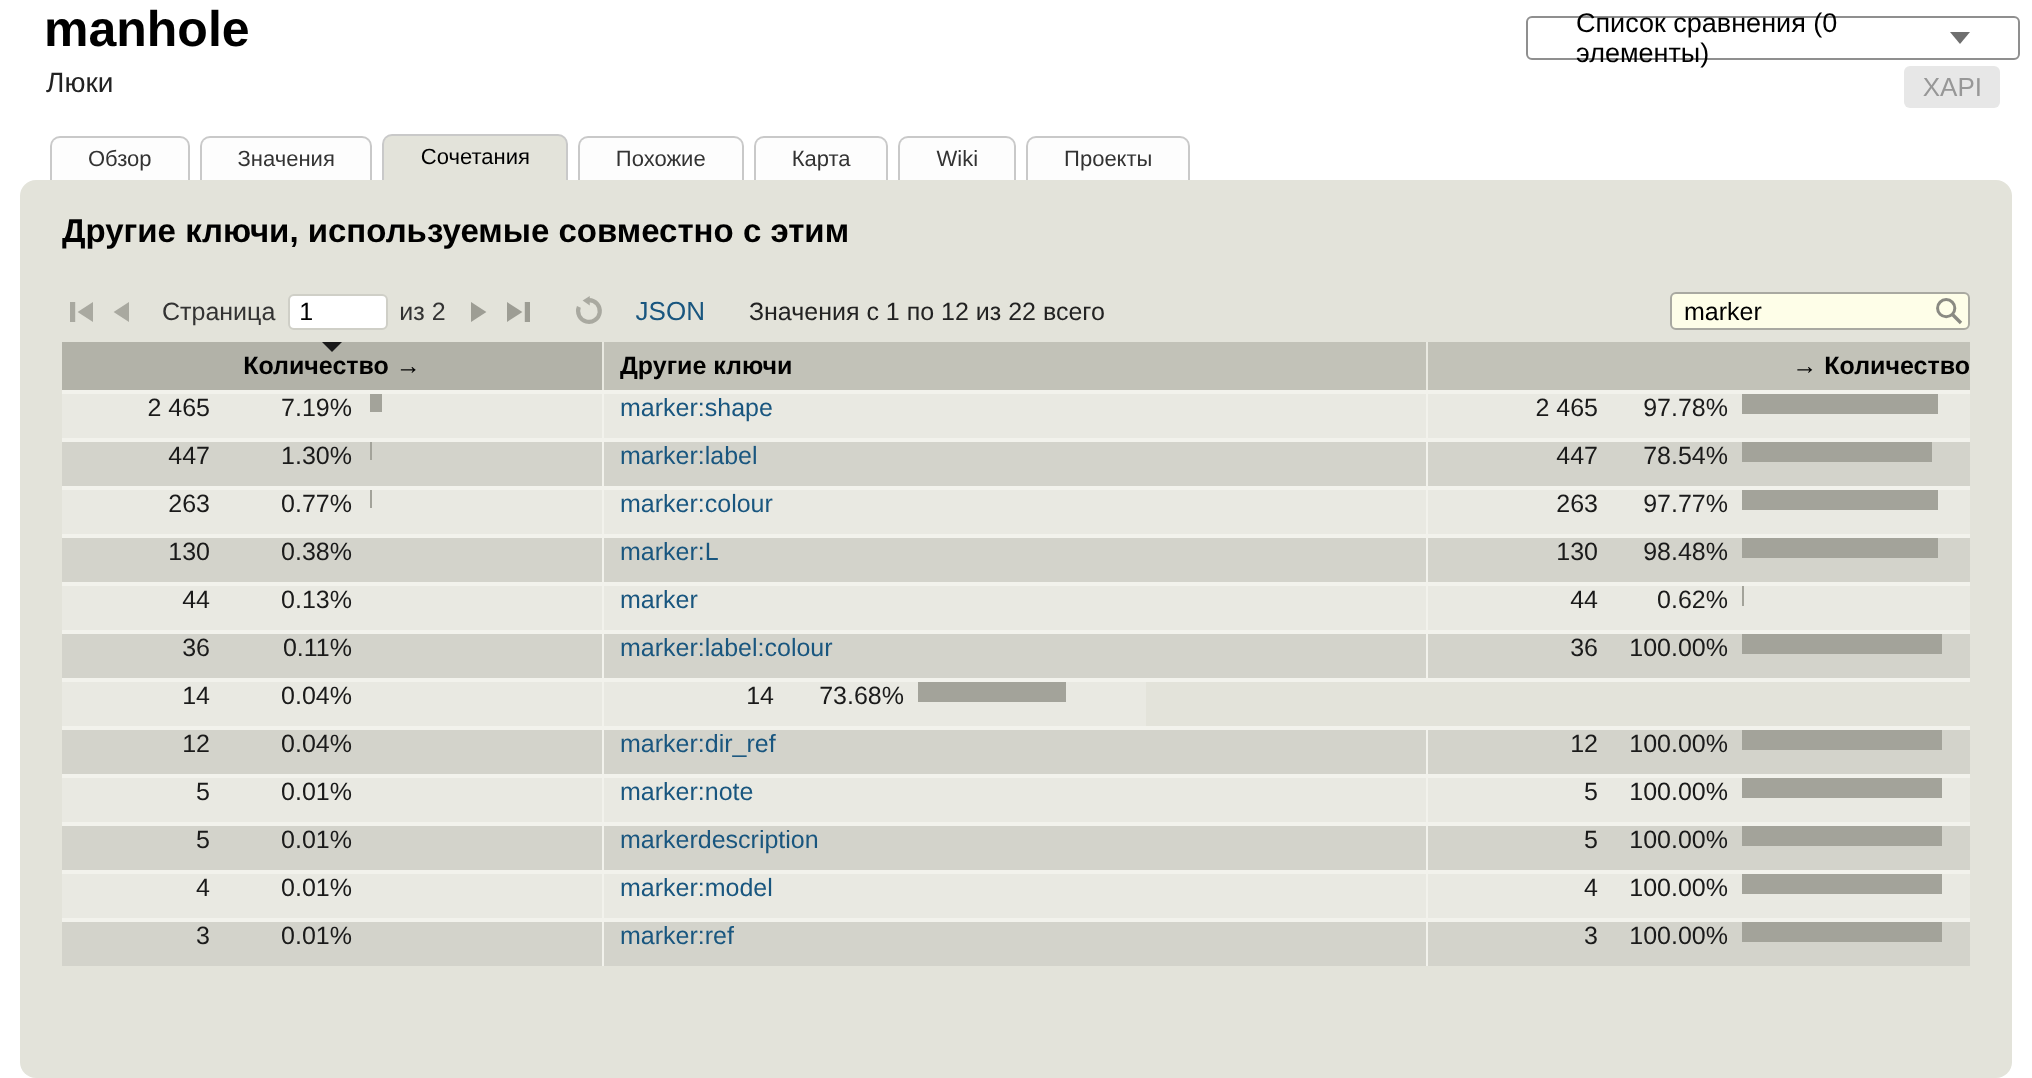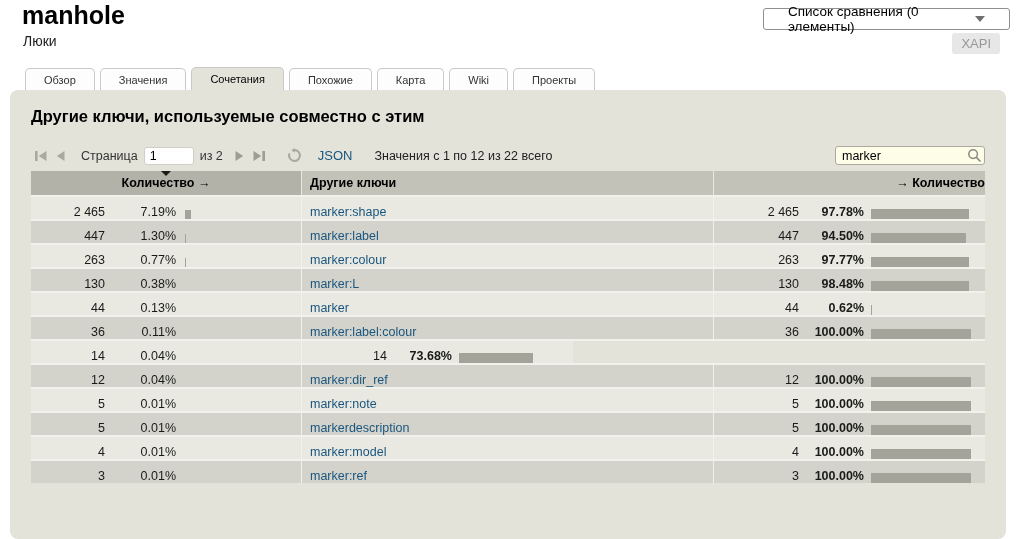--- a/index.html
+++ b/index.html
@@ -67,29 +67,29 @@
   .thead{display:flex;height:24px;font-weight:bold;font-size:12.5px;color:#000;}
   .th{display:flex;align-items:center;cursor:pointer;}
   .th-left{width:270px;justify-content:center;background:#b2b2a8;position:relative;text-align:center;}
   .th-mid{width:412px;padding-left:8px;background:#c2c2b8;border-left:1px solid #e9e9e1;}
   .th-right{width:272px;justify-content:flex-end;background:#c2c2b8;border-left:1px solid #e9e9e1;}
   .sort-tri{position:absolute;top:0;left:50%;transform:translateX(-50%);
     width:0;height:0;border-left:5px solid transparent;border-right:5px solid transparent;border-top:5px solid #1a1a1a;}
   .row{display:flex;height:24px;border-top:2px solid #f2f2ec;font-size:12.5px;color:#1a1a1a;}
   .row:nth-child(odd) .cell{background:#e9e9e2;}
   .row:nth-child(even) .cell{background:#d3d3cb;}
-  .cell{display:flex;align-items:flex-end;height:22px;}
+  .cell{display:flex;align-items:flex-start;height:22px;}
   .c-left{width:270px;}
   .c-mid{width:412px;padding-left:8px;border-left:1px solid #f2f2ec;}
   .c-right{width:272px;border-left:1px solid #f2f2ec;}
   .l-count{width:74px;text-align:right;}
   .l-pct{width:71px;text-align:right;}
   .l-barwrap{flex:1;padding-left:9px;display:flex;align-items:center;}
   .r-count{width:85px;text-align:right;}
-  .r-pct{width:65px;text-align:right;font-weight:bold;}
+  .r-pct{width:65px;text-align:right;}
   .r-barwrap{flex:1;padding-left:7px;display:flex;align-items:center;}
   .bar{height:10px;background:var(--bar);}
   .bar-left{height:9px;}
   .key-link{color:var(--link);text-decoration:none;cursor:pointer;}
 </style>
 </head>
 <body>
 
 <div class="page-title">manhole</div>
 <div class="page-subtitle">Люки</div>
@@ -197,21 +197,21 @@
       <span class="l-pct">1.30%</span>
       <span class="l-barwrap">
               <span class="bar bar-left" style="width: 1px;"></span>
             </span>
     </div>
     <div class="cell c-mid">
       <a class="key-link">marker:label</a>
     </div>
     <div class="cell c-right">
       <span class="r-count">447</span>
-      <span class="r-pct">94.50%</span>
+      <span class="r-pct">78.54%</span>
       <span class="r-barwrap">
               <span class="bar bar-right" style="width: 95px;"></span>
             </span>
     </div>
   </div>
         <div class="row">
     <div class="cell c-left">
       <span class="l-count">263</span>
       <span class="l-pct">0.77%</span>
       <span class="l-barwrap">

